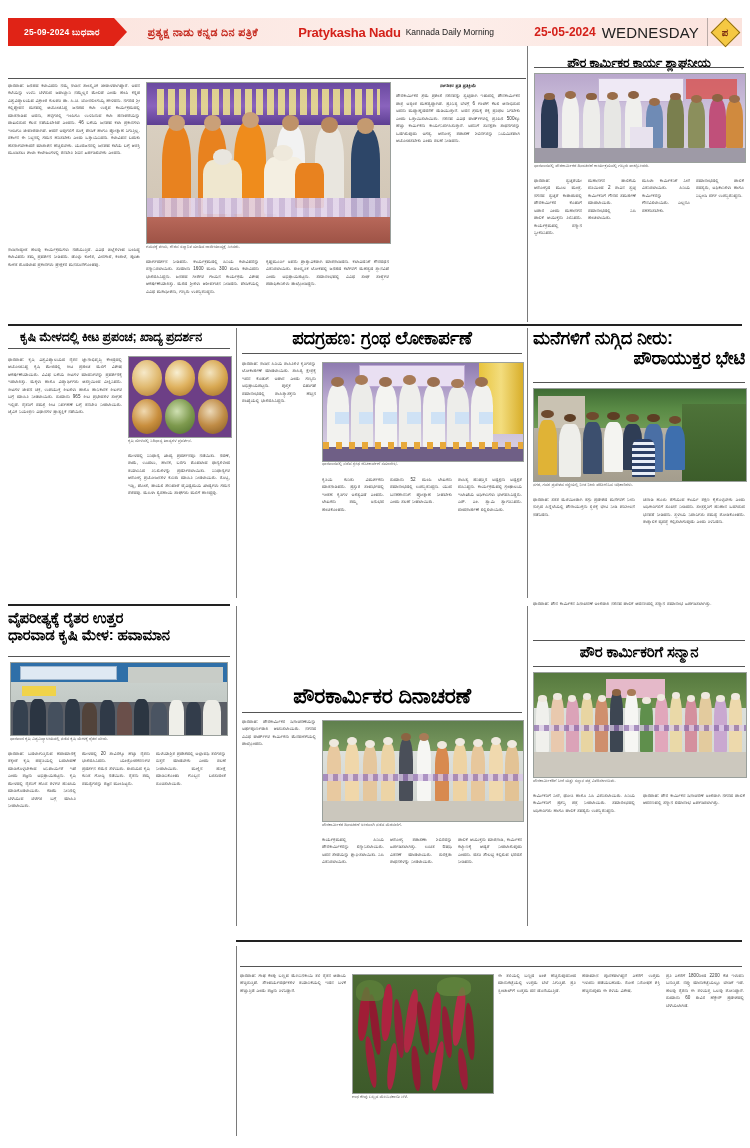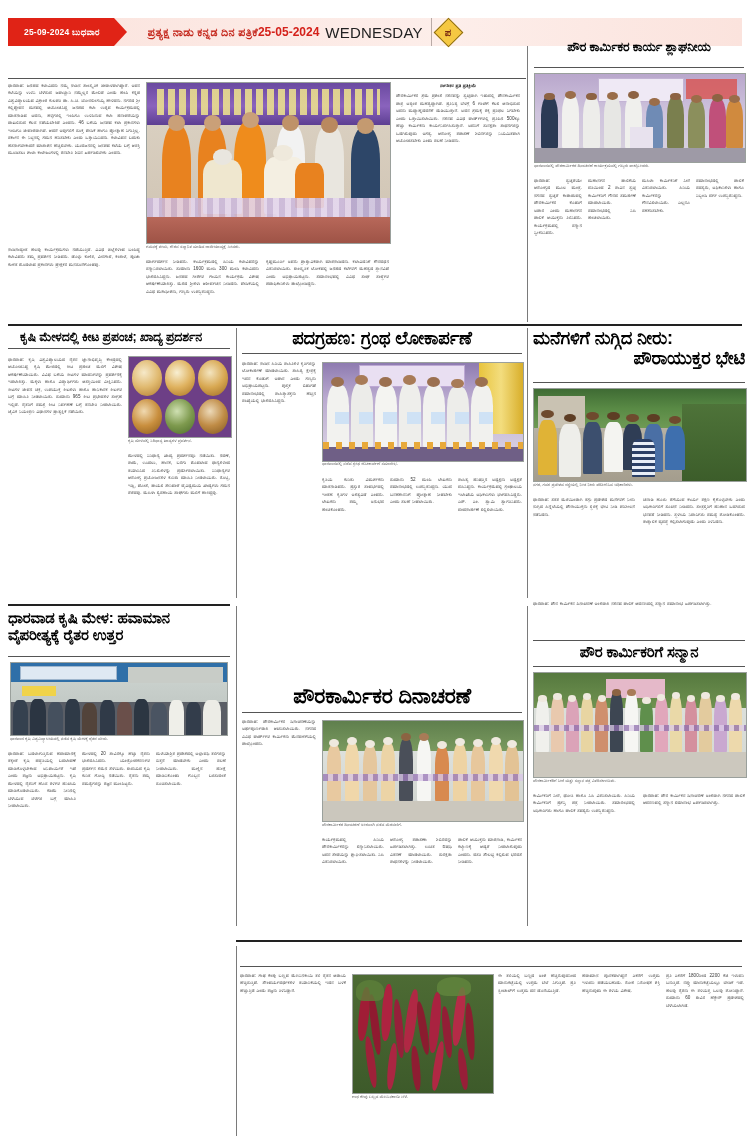--- a/index.html
+++ b/index.html
@@ -99,20 +99,24 @@
   .plate:after{content:"";position:absolute;left:18%;top:18%;width:64%;height:64%;border-radius:50%;}
 </style>
 </head>
 <body>
 
 <div class="page">
 
   <div class="masthead">
     <div class="mh-datetab">25-09-2024 ಬುಧವಾರ</div>
     <div class="mh-kn">ಪ್ರತ್ಯಕ್ಷ ನಾಡು ಕನ್ನಡ ದಿನ ಪತ್ರಿಕೆ</div>
+    <div class="mh-center">
+      <span class="mh-brand">Pratykasha Nadu</span>
+      <span class="mh-sub">Kannada Daily Morning</span>
+    </div>
     <div class="mh-right">
       <span class="mh-date2">25-05-2024</span>
       <span class="mh-day">WEDNESDAY</span>
     </div>
     <div class="mh-logo">
       <div class="logo-dia">
         <span>ಪ</span>
       </div>
     </div>
   </div>
@@ -161,21 +165,21 @@
     <div class="txt kn">ಮಾರ್ಗದರ್ಶನ ನೀಡಿದರು. ಕಾರ್ಯಕ್ರಮದಲ್ಲಿ ಹಿರಿಯ ಕಲಾವಿದರನ್ನು ಸನ್ಮಾನಿಸಲಾಯಿತು. ಸುಮಾರು 1600 ಮಂದಿ 300 ಮಂದಿ ಕಲಾವಿದರು ಭಾಗವಹಿಸಿದ್ದರು. ಜನಪದ ಗೀತೆಗಳ ಗಾಯನ ಕಾರ್ಯಕ್ರಮ ವಿಶೇಷ ಆಕರ್ಷಣೆಯಾಗಿತ್ತು. ಮಠದ ಶ್ರೀಗಳು ಆಶೀರ್ವಚನ ನೀಡಿದರು. ವೇದಿಕೆಯಲ್ಲಿ ವಿವಿಧ ಮಠಾಧೀಶರು, ಗಣ್ಯರು ಉಪಸ್ಥಿತರಿದ್ದರು.</div>
   </div>
   <div class="col" style="left:266px;top:258px;width:123px;height:62px;">
     <div class="txt kn">ಕೃಷ್ಣಮೂರ್ತಿ ಅವರು ಪ್ರಾಸ್ತಾವಿಕವಾಗಿ ಮಾತನಾಡಿದರು. ಕಲಾವಿದರಿಗೆ ಗೌರವಧನ ವಿತರಿಸಲಾಯಿತು. ಸಾಂಸ್ಕೃತಿಕ ಲೋಕದಲ್ಲಿ ಜನಪದ ಕಲೆಗಳಿಗೆ ಮಹತ್ವದ ಸ್ಥಾನವಿದೆ ಎಂದು ಅಭಿಪ್ರಾಯಪಟ್ಟರು. ಸಮಾರಂಭದಲ್ಲಿ ವಿವಿಧ ಸಂಘ ಸಂಸ್ಥೆಗಳ ಪದಾಧಿಕಾರಿಗಳು ಪಾಲ್ಗೊಂಡಿದ್ದರು.</div>
   </div>
   <div class="col" style="left:396px;top:82px;width:124px;height:240px;">
     <div class="txt kn" style="text-align:center;font-weight:bold;color:#222;">ನಾಗರಿಕರ ಪ್ರತಿ ಪ್ರತಿಕ್ರಿಯೆ</div>
     <div class="txt kn" style="margin-top:3px;">ಪೌರಕಾರ್ಮಿಕರ ಶ್ರಮ ಪ್ರಶಂಸೆ ನಗರವನ್ನು ಸ್ವಚ್ಛವಾಗಿ ಇಡುವಲ್ಲಿ ಪೌರಕಾರ್ಮಿಕರ ಪಾತ್ರ ಅತ್ಯಂತ ಮಹತ್ವದ್ದಾಗಿದೆ. ಪ್ರತಿನಿತ್ಯ ಬೆಳಗ್ಗೆ 6 ಗಂಟೆಗೆ ಕೆಲಸ ಆರಂಭಿಸುವ ಅವರು ಮಧ್ಯಾಹ್ನದವರೆಗೆ ದುಡಿಯುತ್ತಾರೆ. ಅವರ ಶ್ರಮಕ್ಕೆ ತಕ್ಕ ಪ್ರತಿಫಲ ಸಿಗಬೇಕು ಎಂದು ಒತ್ತಾಯಿಸಲಾಯಿತು. ನಗರದ ವಿವಿಧ ವಾರ್ಡ್‌ಗಳಲ್ಲಿ ಪ್ರತಿದಿನ 500ಕ್ಕೂ ಹೆಚ್ಚು ಕಾರ್ಮಿಕರು ಕಾರ್ಯನಿರ್ವಹಿಸುತ್ತಾರೆ. ಅವರಿಗೆ ಸುರಕ್ಷತಾ ಸಾಧನಗಳನ್ನು ಒದಗಿಸುವುದು ಅಗತ್ಯ. ಆರೋಗ್ಯ ತಪಾಸಣೆ ಶಿಬಿರಗಳನ್ನು ನಿಯಮಿತವಾಗಿ ಆಯೋಜಿಸಬೇಕು ಎಂದು ಸಲಹೆ ನೀಡಿದರು.</div>
   </div>
 
-  <div class="col" style="left:534px;top:40px;width:210px;height:18px;">
+  <div class="col" style="left:534px;top:56px;width:210px;height:18px;">
     <div class="hl hl-sm hl-center">ಪೌರ ಕಾರ್ಮಿಕರ ಕಾರ್ಯ ಶ್ಲಾಘನೀಯ</div>
   </div>
   <div class="rule hr-thin" style="left:534px;top:67px;width:210px;"></div>
 
   <div class="photo" style="left:534px;top:73px;width:210px;height:88px;">
     <div style="position:absolute;inset:0;background:linear-gradient(180deg,#b9a7cc 0%,#cfc4dd 45%,#d8d3dd 100%);"></div>
     <div style="position:absolute;left:30%;top:4%;width:40%;height:26%;background:#efe9f5;border:1px solid #c3b4d4;"></div>
     <div style="position:absolute;left:72%;top:6%;width:24%;height:22%;background:#d9534f;opacity:.8;"></div>
     <div style="position:absolute;left:0;right:0;bottom:0;height:16%;background:#9e9aa6;"></div>
     <div style="position:absolute;left:3%;bottom:16%;width:8%;height:58%;background:#2b3a55;border-radius:36% 36% 4% 4%;"></div>
@@ -333,22 +337,22 @@
   <div class="col" style="left:533px;top:496px;width:102px;height:102px;">
     <div class="txt kn">ಧಾರವಾಡ: ಸತತ ಮಳೆಯಿಂದಾಗಿ ತಗ್ಗು ಪ್ರದೇಶದ ಮನೆಗಳಿಗೆ ನೀರು ನುಗ್ಗಿದ ಹಿನ್ನೆಲೆಯಲ್ಲಿ ಪೌರಾಯುಕ್ತರು ಸ್ಥಳಕ್ಕೆ ಭೇಟಿ ನೀಡಿ ಪರಿಶೀಲನೆ ನಡೆಸಿದರು.</div>
   </div>
   <div class="col" style="left:643px;top:496px;width:102px;height:102px;">
     <div class="txt kn">ಚರಂಡಿ ಹೂಳು ತೆಗೆಯುವ ಕಾರ್ಯ ತಕ್ಷಣ ಕೈಗೊಳ್ಳಬೇಕು ಎಂದು ಅಧಿಕಾರಿಗಳಿಗೆ ಸೂಚನೆ ನೀಡಿದರು. ಸಂತ್ರಸ್ತರಿಗೆ ಪರಿಹಾರ ಒದಗಿಸುವ ಭರವಸೆ ನೀಡಿದರು. ಸ್ಥಳೀಯ ನಿವಾಸಿಗಳು ಸಮಸ್ಯೆ ತೋಡಿಕೊಂಡರು. ತಾತ್ಕಾಲಿಕ ವ್ಯವಸ್ಥೆ ಕಲ್ಪಿಸಲಾಗುವುದು ಎಂದು ತಿಳಿಸಿದರು.</div>
   </div>
 
   <div class="rule hr-med" style="left:8px;top:604px;width:222px;"></div>
 
   <div class="col" style="left:8px;top:610px;width:222px;height:44px;">
+    <div class="hl hl-md">ವೈಪರೀತ್ಯಕ್ಕೆ ರೈತರ ಉತ್ತರ</div>
     <div class="hl hl-md">ಧಾರವಾಡ ಕೃಷಿ ಮೇಳ: ಹವಾಮಾನ</div>
-    <div class="hl hl-md">ವೈಪರೀತ್ಯಕ್ಕೆ ರೈತರ ಉತ್ತರ</div>
   </div>
   <div class="rule hr-thin" style="left:8px;top:656px;width:222px;"></div>
 
   <div class="photo" style="left:10px;top:662px;width:216px;height:72px;">
     <div style="position:absolute;inset:0;background:linear-gradient(180deg,#cfd6d2 0%,#b9c0bc 100%);"></div>
     <div style="position:absolute;left:0;right:0;top:0;height:26%;background:#2f6fa8;"></div>
     <div style="position:absolute;left:4%;top:4%;width:44%;height:17%;background:#dfe9f3;border:1px solid #9fb6cd;"></div>
     <div style="position:absolute;left:54%;top:6%;width:44%;height:22%;background:#c8ccc7;"></div>
     <div style="position:absolute;left:5%;top:32%;width:16%;height:14%;background:#f0d34a;"></div>
     <div style="position:absolute;left:0;right:0;bottom:0;height:46%;background:#5a5e66;"></div>

